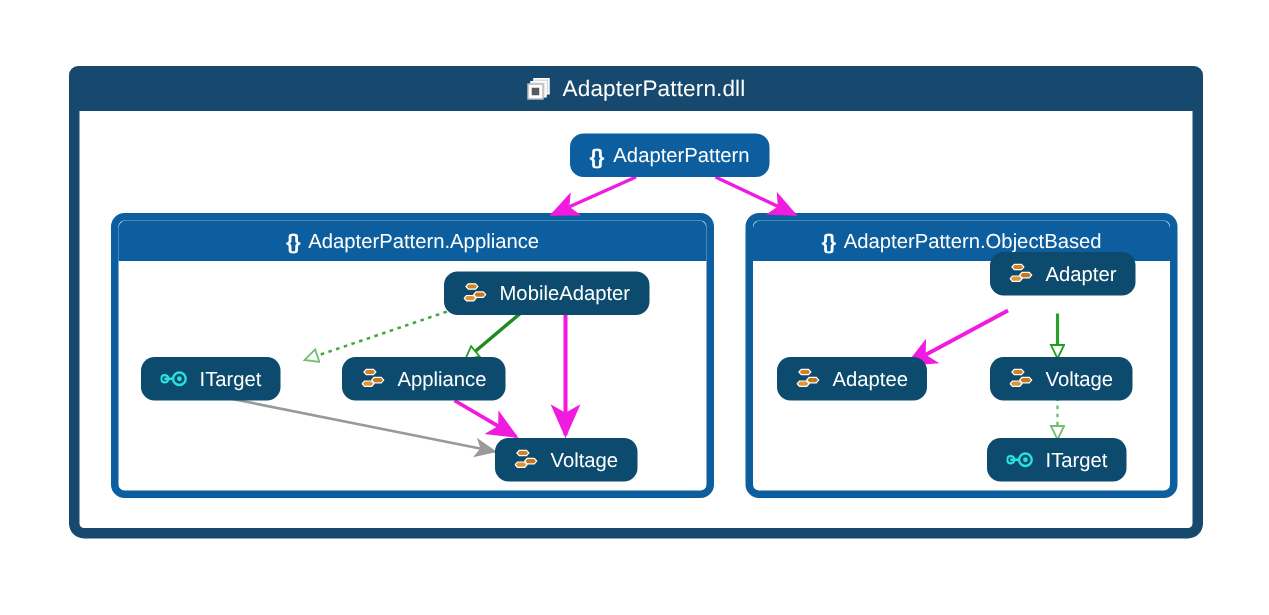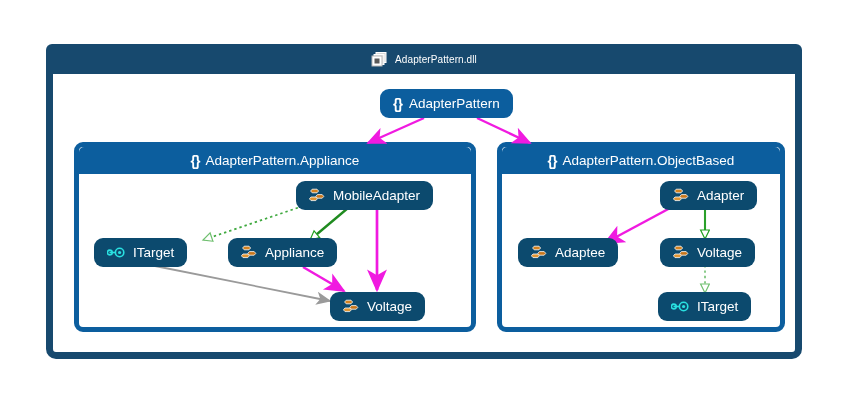--- a/index.html
+++ b/index.html
@@ -48,21 +48,21 @@
     height: 30px;
     background: #17496e;
     border-top-left-radius: 6px;
     border-top-right-radius: 6px;
     box-sizing: border-box;
     display: flex;
     align-items: center;
     justify-content: center;
     gap: 7px;
     color: #ffffff;
-    font-size: 10px;
+    font-size: 15px;
     letter-spacing: 0.1px;
   }
 
   
   .nsgroup {
     position: absolute;
     border: 5px solid #0c5e9e;
     border-radius: 9px;
     background: #ffffff;
     box-sizing: border-box;
@@ -252,21 +252,21 @@
     <span class="icon icon-class">
       <svg width="17" height="16" viewBox="0 0 17 16">
         <path d="M3.2 1.2 L8.0 1.2 L9.6 3.0 L8.0 4.8 L3.2 4.8 L1.6 3.0 Z" fill="#d4821f" stroke="#ffffff" stroke-width="0.8"></path>
         <path d="M8.4 6.6 L13.2 6.6 L14.8 8.4 L13.2 10.2 L8.4 10.2 L6.8 8.4 Z" fill="#c8761a" stroke="#ffffff" stroke-width="0.8"></path>
         <path d="M2.0 9.0 L6.8 9.0 L8.4 10.8 L6.8 12.6 L2.0 12.6 L0.4 10.8 Z" fill="#e09533" stroke="#ffffff" stroke-width="0.8"></path>
       </svg>
     </span>
     <span class="node-label">Voltage</span>
   </div>
 
-  <div class="node" style="left:660px; top:181px;justify-content:space-between;">
+  <div class="node" style="left:660px; top:168px;justify-content:space-between;">
     <span class="icon icon-class">
       <svg width="17" height="16" viewBox="0 0 17 16">
         <path d="M3.2 1.2 L8.0 1.2 L9.6 3.0 L8.0 4.8 L3.2 4.8 L1.6 3.0 Z" fill="#d4821f" stroke="#ffffff" stroke-width="0.8"></path>
         <path d="M8.4 6.6 L13.2 6.6 L14.8 8.4 L13.2 10.2 L8.4 10.2 L6.8 8.4 Z" fill="#c8761a" stroke="#ffffff" stroke-width="0.8"></path>
         <path d="M2.0 9.0 L6.8 9.0 L8.4 10.8 L6.8 12.6 L2.0 12.6 L0.4 10.8 Z" fill="#e09533" stroke="#ffffff" stroke-width="0.8"></path>
       </svg>
     </span>
     <span class="node-label">Adapter</span>
   </div>
 

